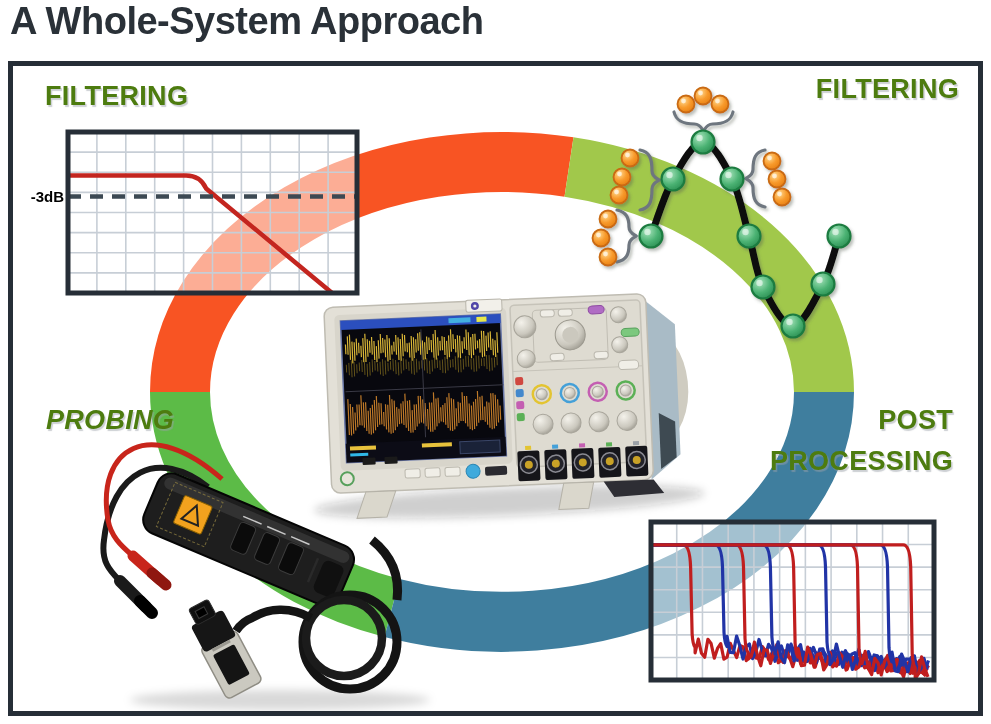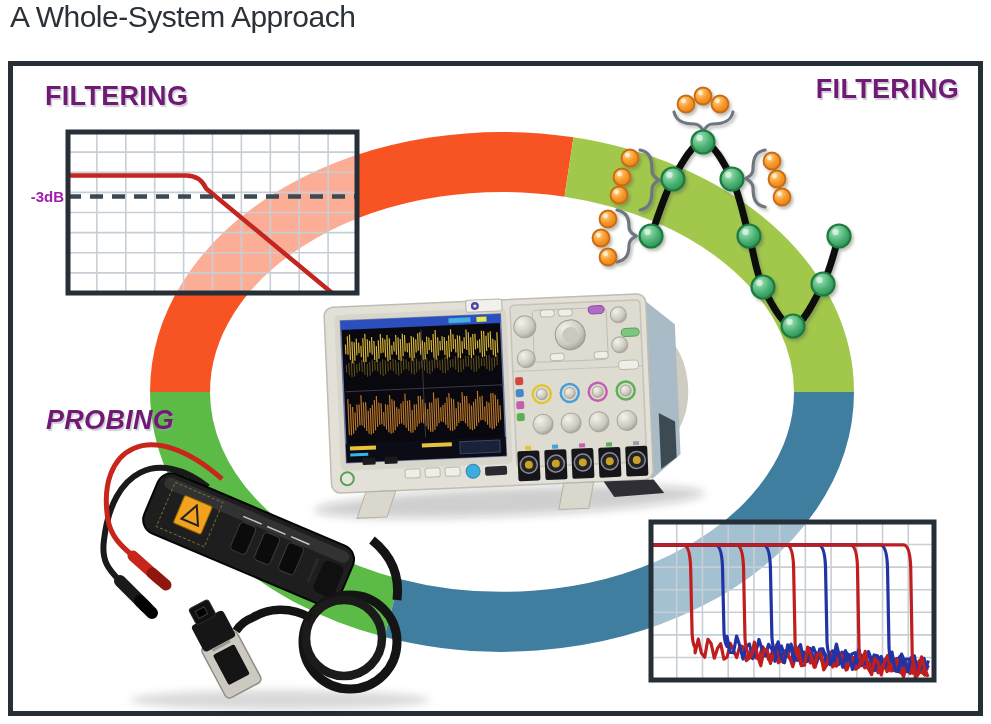--- a/index.html
+++ b/index.html
@@ -1,29 +1,29 @@
 <!DOCTYPE html>
 <html><head>
 <meta charset="utf-8">
 <style>
   html,body{margin:0;padding:0;background:#ffffff;}
   .stage{position:relative;width:991px;height:724px;background:#fff;overflow:hidden;
          font-family:"Liberation Sans",sans-serif;}
   .frame{position:absolute;left:8px;top:61px;width:975px;height:655px;
          border:5px solid #262E37;box-sizing:border-box;background:transparent;}
-  .title{position:absolute;left:10px;top:0px;font-size:30px;line-height:1.15;
-         color:#2A3138;letter-spacing:-0.5px;font-weight:400;}
-  .seclabel{position:absolute;font-weight:bold;font-size:27px;color:#701a75;
+  .title{position:absolute;left:10px;top:0px;font-size:38px;line-height:1.15;
+         color:#2A3138;letter-spacing:-0.5px;font-weight:700;}
+  .seclabel{position:absolute;font-weight:bold;font-size:27px;color:#4d7c0f;
             letter-spacing:0.3px;text-shadow:1.5px 1.5px 1px rgba(155,162,170,0.5);}
   #lbl-filtering{left:45px;top:81px;}
   #lbl-sampling{right:32px;top:74px;}
   #lbl-probing{left:46px;top:405px;font-style:italic;}
   #lbl-post{right:38px;top:400px;text-align:right;line-height:41px;}
   .thresh{position:absolute;left:22px;top:188px;width:42px;text-align:right;
-          font-weight:bold;font-size:15px;color:#a21caf;}
+          font-weight:bold;font-size:15px;color:#000000;}
   svg.art{position:absolute;left:0;top:0;}
 </style>
 </head>
 <body>
 
 <div class="stage">
 
   <div class="title">A Whole-System Approach</div>
   <div class="frame"></div>
 
@@ -290,14 +290,18 @@
         <circle cx="823" cy="284" r="11.5" fill="url(#gdot)" stroke="#1B7C41" stroke-width="2.2"></circle>
         <circle cx="819.5" cy="280" r="3.2" fill="rgba(255,255,255,0.55)"></circle>
         <circle cx="839" cy="236" r="11.5" fill="url(#gdot)" stroke="#1B7C41" stroke-width="2.2"></circle>
         <circle cx="835.5" cy="232" r="3.2" fill="rgba(255,255,255,0.55)"></circle>
       </g>
   </svg>
 
   <div class="seclabel" id="lbl-filtering">FILTERING</div>
   <div class="seclabel" id="lbl-sampling">FILTERING</div>
   <div class="seclabel" id="lbl-probing">PROBING</div>
+  <div class="seclabel" id="lbl-post">
+    <div>POST</div>
+    <div>PROCESSING</div>
+  </div>
   <div class="thresh">-3dB</div>
 </div>
 
 </body></html>

